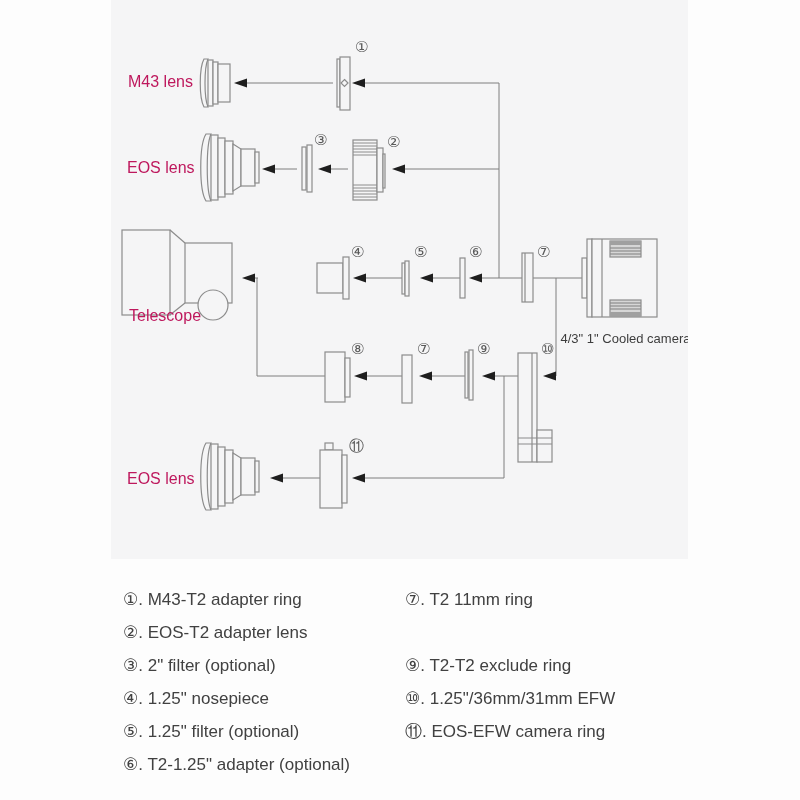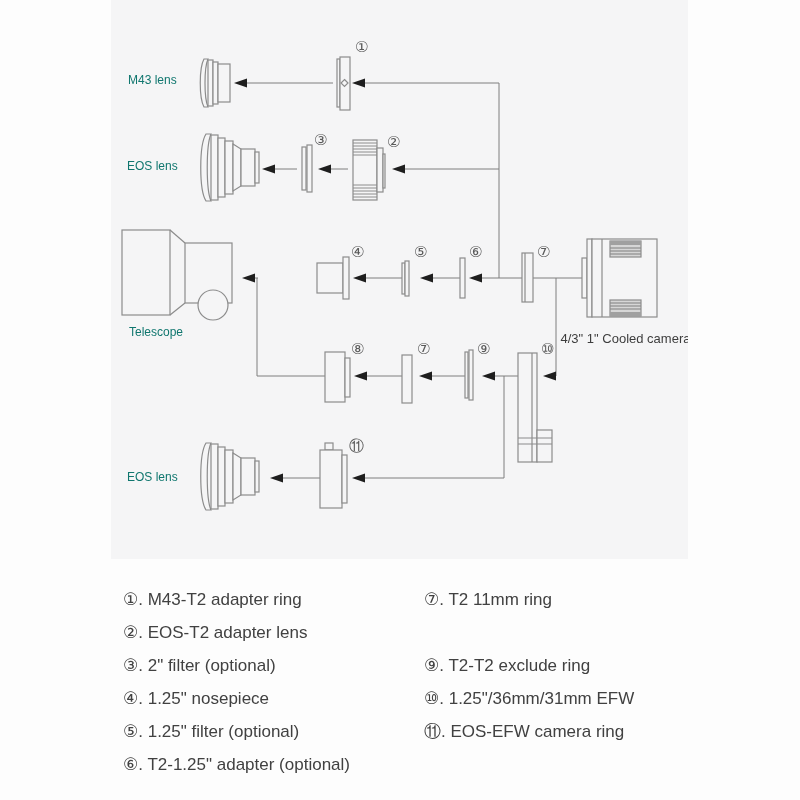--- a/index.html
+++ b/index.html
@@ -7,35 +7,35 @@
     width:800px;height:800px;position:relative;background:#fdfdfd;
     font-family:"Liberation Sans","DejaVu Sans",sans-serif;
     -webkit-font-smoothing:antialiased;
   }
   .panel{
     position:absolute;left:111px;top:0;width:577px;height:559px;
     background:#f5f5f6;overflow:hidden;
   }
   .panel svg{position:absolute;left:0;top:0;}
   .dlabel{
-    position:absolute;color:#0f766e;font-size:12px;white-space:nowrap;
+    position:absolute;color:#be185d;font-size:16px;white-space:nowrap;
   }
   .callout{
     position:absolute;color:#5a5a5a;font-size:15px;line-height:15px;white-space:nowrap;
   }
   .cam-caption{
     position:absolute;left:432px;top:329px;width:165px;text-align:center;
     color:#3d3d3d;font-size:13px;line-height:19px;
   }
   .legend{position:absolute;left:0;top:0;width:784px;height:800px;}
   .legend-item{
     position:absolute;color:#414141;font-size:17px;line-height:22px;white-space:nowrap;
   }
   .legend-item.col-l{left:123px;}
-  .legend-item.col-r{left:424px;text-align:center;}
+  .legend-item.col-r{left:405px;text-align:center;}
 </style>
 </head>
 <body>
 
 <div class="panel">
   <svg width="577" height="559" viewBox="0 0 577 559">
     <g stroke="#7e7e7e" stroke-width="1">
 
       <line x1="136" y1="83" x2="222" y2="83"></line>
       <line x1="254" y1="83" x2="388" y2="83"></line>
@@ -210,21 +210,21 @@
       <rect x="231" y="455" width="5" height="48"></rect>
     </g>
 
     <g>
       <use href="#eosLens" x="86" y="442"></use>
     </g>
   </svg>
 
   <div class="dlabel" style="left:17px;top:73px">M43 lens</div>
   <div class="dlabel" style="left:16px;top:159px">EOS lens</div>
-  <div class="dlabel" style="left:18px;top:325px">Telescope</div>
+  <div class="dlabel" style="left:18px;top:307px">Telescope</div>
   <div class="dlabel" style="left:16px;top:470px">EOS lens</div>
 
   <div class="cam-caption">
     <div>4/3" 1" Cooled camera</div>
   </div>
 
   <span class="callout" style="left:244px;top:39px">①</span>
   <span class="callout" style="left:203px;top:132px">③</span>
   <span class="callout" style="left:276px;top:134px">②</span>
   <span class="callout" style="left:240px;top:244px">④</span>

